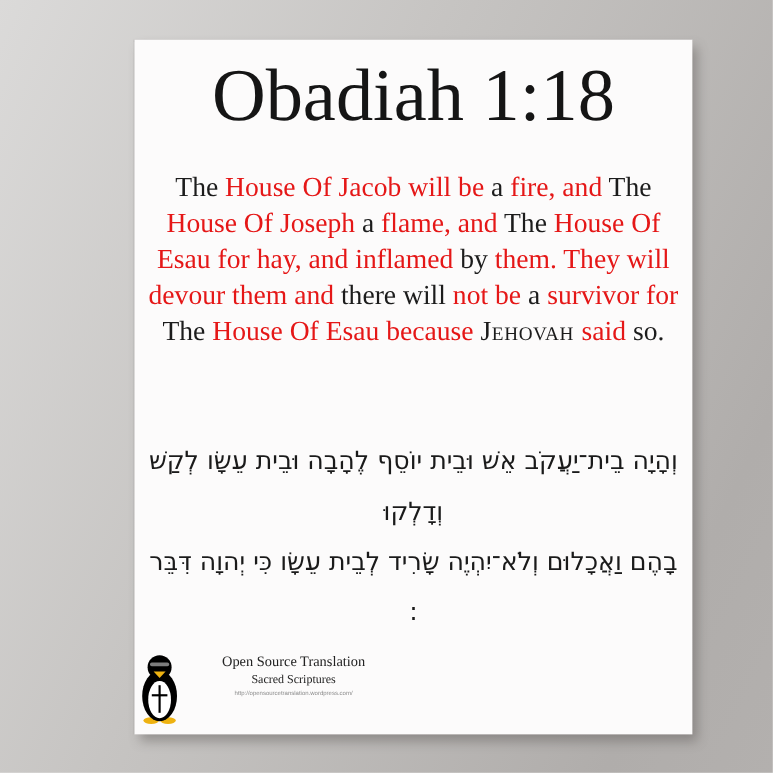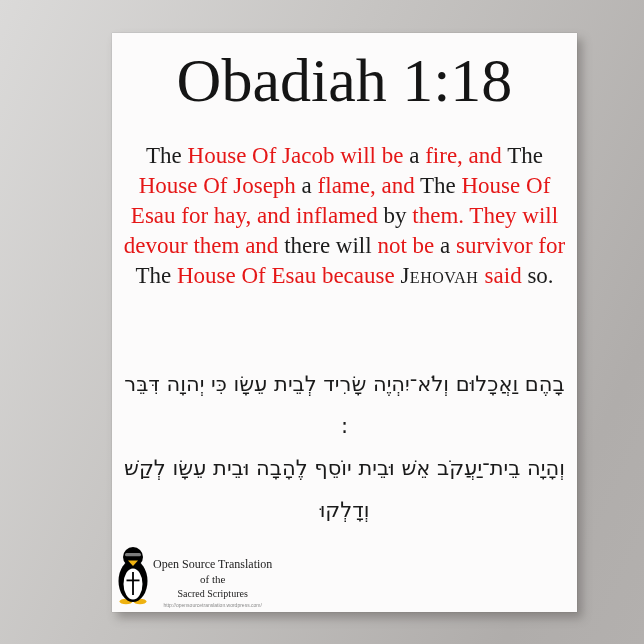--- a/index.html
+++ b/index.html
@@ -51,21 +51,22 @@
     font-size: 21px;
     line-height: 42px;
     color: #1a1a1a;
     padding: 0 6px;
   }
   .logo {
     position: absolute;
     left: 3px;
     bottom: 3px;
     display: flex;
-    align-items: flex-end;
+    align-items: flex-start;
+    gap: 32px;
   }
   .logo-text {
     margin-left: 2px;
     text-align: center;
     color: #222;
   }
   .logo-line1 { font-size: 12px; line-height: 15px; }
   .logo-line2 { font-size: 11px; line-height: 14px; }
   .logo-line3 { font-size: 10px; line-height: 15px; }
   .logo-url {
@@ -80,22 +81,22 @@
 <body>
 
 <div class="stage">
   <div class="poster">
 
     <div class="poster-title">Obadiah 1:18</div>
 
     <div class="verse"><span class="seg-em">The </span><span class="seg-red">House Of Jacob will be </span><span class="seg-em">a </span><span class="seg-red">fire, and </span><span class="seg-em">The </span><span class="seg-red">House Of Joseph </span><span class="seg-em">a </span><span class="seg-red">flame, and </span><span class="seg-em">The </span><span class="seg-red">House Of Esau for hay, and inflamed </span><span class="seg-em">by </span><span class="seg-red">them. They will devour them and </span><span class="seg-em">there will </span><span class="seg-red">not be </span><span class="seg-em">a </span><span class="seg-red">survivor for </span><span class="seg-em">The </span><span class="seg-red">House Of Esau because </span><span class="seg-smallcaps">Jehovah </span><span class="seg-red">said </span><span class="seg-em">so.</span></div>
 
     <div class="hebrew">
+      <div>וְהָיָה בֵית־יַעֲקֹב אֵשׁ וּבֵית יוֹסֵף לֶהָבָה וּבֵית עֵשָׂו לְקַשׁ וְדָלְקוּ</div>
       <div>בָהֶם וַאֲכָלוּם וְלֹא־יִהְיֶה שָׂרִיד לְבֵית עֵשָׂו כִּי יְהוָה דִּבֵּר :</div>
-      <div>וְהָיָה בֵית־יַעֲקֹב אֵשׁ וּבֵית יוֹסֵף לֶהָבָה וּבֵית עֵשָׂו לְקַשׁ וְדָלְקוּ</div>
     </div>
 
     <div class="logo">
       <span>
         <svg width="36" height="60" viewBox="0 0 36 60" aria-hidden="true">
 
           <ellipse cx="11" cy="56.5" rx="6.5" ry="2.8" fill="#eeb211"></ellipse>
           <ellipse cx="25" cy="56.5" rx="6.5" ry="2.8" fill="#eeb211"></ellipse>
 
           <ellipse cx="18" cy="36" rx="14.5" ry="21" fill="#000000"></ellipse>
@@ -106,20 +107,19 @@
           <polygon points="13,15.5 23,15.5 18,21" fill="#eeb211"></polygon>
 
           <ellipse cx="18" cy="39" rx="9.5" ry="15.5" fill="#ffffff"></ellipse>
 
           <rect x="17.1" y="27" width="1.8" height="23" fill="#000000"></rect>
           <rect x="11.5" y="34.5" width="13" height="1.8" fill="#000000"></rect>
         </svg>
       </span>
       <div class="logo-text">
         <div class="logo-line1">Open Source Translation</div>
-        <div class="logo-line2">of the</div>
         <div class="logo-line3">Sacred Scriptures</div>
         <div class="logo-url">http://opensourcetranslation.wordpress.com/</div>
       </div>
     </div>
 
   </div>
 </div>
 
 </body></html>

